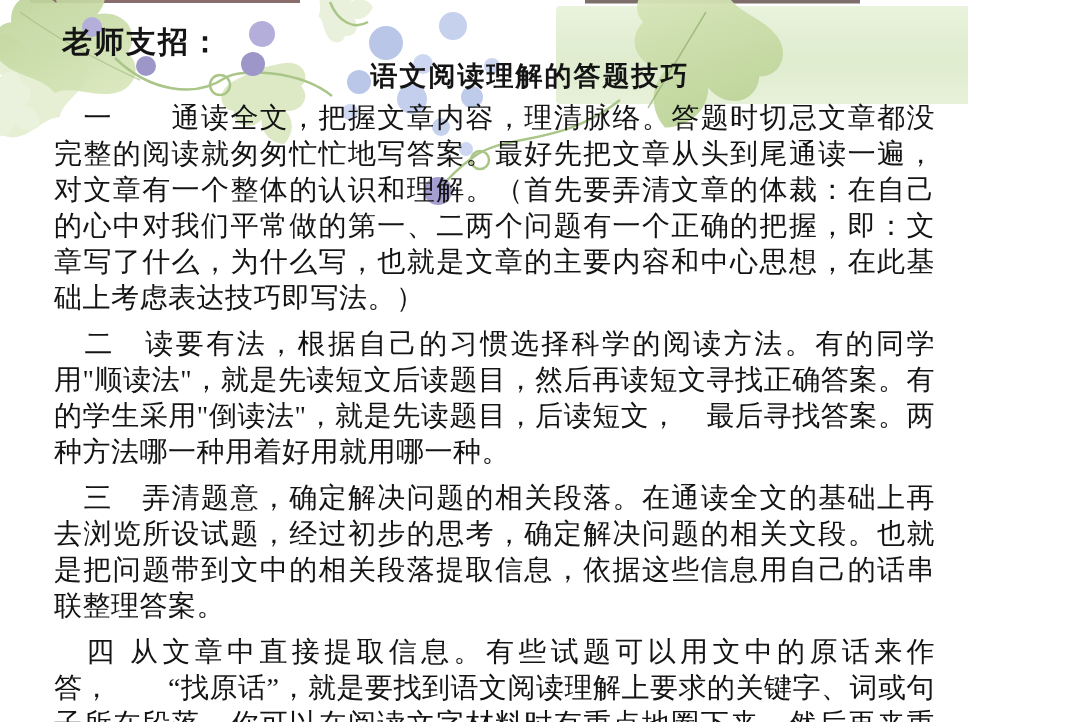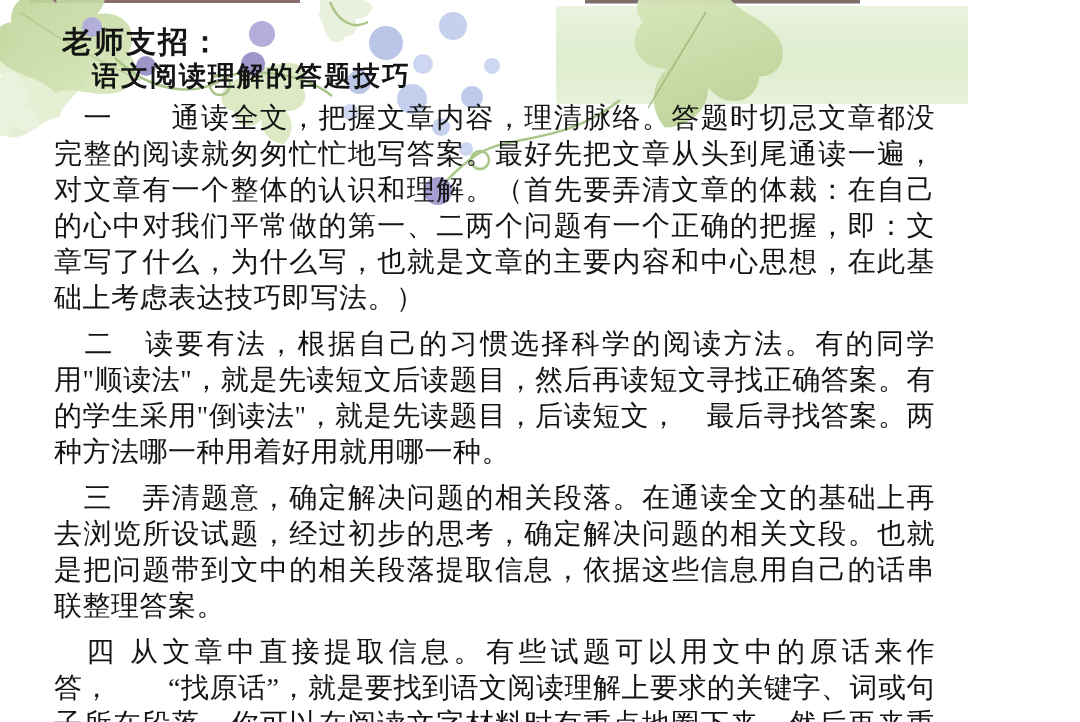--- a/index.html
+++ b/index.html
@@ -15,23 +15,23 @@
     pointer-events:none;
   }
   .tip-label{
     position:absolute;top:22px;left:62px;
     font-family:"Liberation Sans", sans-serif;
     font-weight:bold;font-size:30px;letter-spacing:2px;
     color:var(--text-color,#111111);
     z-index:3;white-space:nowrap;
   }
   .page-title{
-    position:absolute;top:58px;left:16px;width:100%;
+    position:absolute;top:58px;left:8px;width:100%;
     padding-left:76px;box-sizing:border-box;
-    text-align:left;
+    text-align:center;
     font-size:27px;font-weight:bold;letter-spacing:2px;
     color:var(--text-color,#111111);
     z-index:3;white-space:nowrap;
   }
   .body-text{
     position:absolute;top:100px;left:54px;right:33px;
     z-index:3;
     font-size:28px;line-height:36px;letter-spacing:0.5px;
     text-align:justify;
     color:var(--text-color,#141414);

